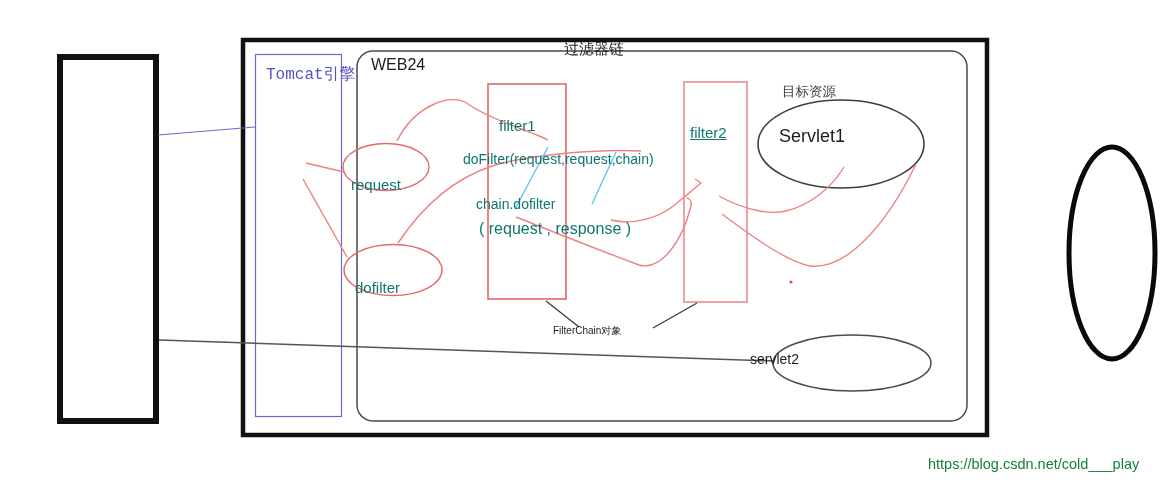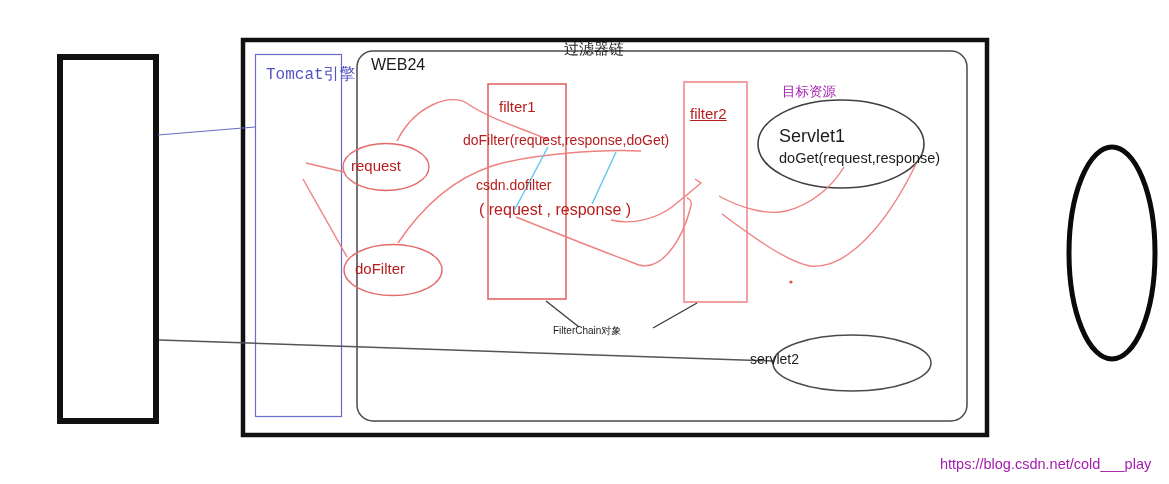--- a/index.html
+++ b/index.html
@@ -3,24 +3,24 @@
 <meta charset="utf-8">
 <style>
   html,body{margin:0;padding:0;background:#fff;}
   #stage{
     position:relative;width:1169px;height:484px;background:#ffffff;overflow:hidden;
     font-family:"Liberation Sans","DejaVu Sans",sans-serif;
   }
   #shapes{position:absolute;left:0;top:0;width:1169px;height:484px;}
   .lbl{position:absolute;white-space:nowrap;line-height:1.15;}
   .blue{color:#5353c4;}
-  .red{color:#b91c1c;}
-  .redlite{color:#a21caf;}
+  .red{color:#0f766e;margin-top:19px;}
+  .redlite{color:#404040;}
   .blk{color:#1c1c1c;}
-  .wm{color:#a21caf;margin-left:12px;}
+  .wm{color:#15803d;}
 </style>
 </head>
 <body>
 
 <div id="stage">
 
   <svg id="shapes" viewBox="0 0 1169 484" xmlns="http://www.w3.org/2000/svg">
 
     <rect x="60" y="57" width="96" height="364" fill="none" stroke="#111111" stroke-width="6"></rect>
 
@@ -64,34 +64,33 @@
   <div class="lbl blk" style="left:552px;top:40px;font-size:15px;margin-left:12px;">过滤器链</div>
 
   <div class="lbl blue" style="left:266px;top:66px;font-size:16px;font-family:Liberation Mono, monospace;">Tomcat引擎</div>
 
   <div class="lbl blk" style="left:371px;top:56px;font-size:16px;">WEB24</div>
 
   <div class="lbl red" style="left:499px;top:98px;font-size:15px;">filter1</div>
 
   <div class="lbl red" style="left:690px;top:105px;font-size:15px;text-decoration:underline;">filter2</div>
 
-  <div class="lbl red" style="left:463px;top:132px;font-size:14px;">doFilter(request,response,doGet)</div>
+  <div class="lbl red" style="left:463px;top:132px;font-size:14px;">doFilter(request,request,chain)</div>
 
-  <div class="lbl red" style="left:476px;top:177px;font-size:14px;">csdn.dofilter</div>
+  <div class="lbl red" style="left:476px;top:177px;font-size:14px;">chain.dofilter</div>
 
   <div class="lbl red" style="left:479px;top:201px;font-size:16px;">( request , response )</div>
 
   <div class="lbl redlite" style="left:782px;top:84px;font-size:13.5px;">目标资源</div>
 
   <div class="lbl red" style="left:351px;top:157px;font-size:15px;text-align:right;">request</div>
 
-  <div class="lbl red" style="left:355px;top:260px;font-size:15px;">doFilter</div>
+  <div class="lbl red" style="left:355px;top:260px;font-size:15px;">dofilter</div>
 
   <div class="lbl blk" style="left:779px;top:126px;font-size:18px;">Servlet1</div>
 
-  <div class="lbl blk" style="left:779px;top:150px;font-size:14.5px;">doGet(request,response)</div>
 
   <div class="lbl blk" style="left:553px;top:325px;font-size:10px;">FilterChain对象</div>
 
   <div class="lbl blk" style="left:750px;top:351px;font-size:14px;">servlet2</div>
 
   <div class="lbl wm" style="left:928px;top:456px;font-size:14.5px;">https://blog.csdn.net/cold___play</div>
 </div>
 
 </body></html>

